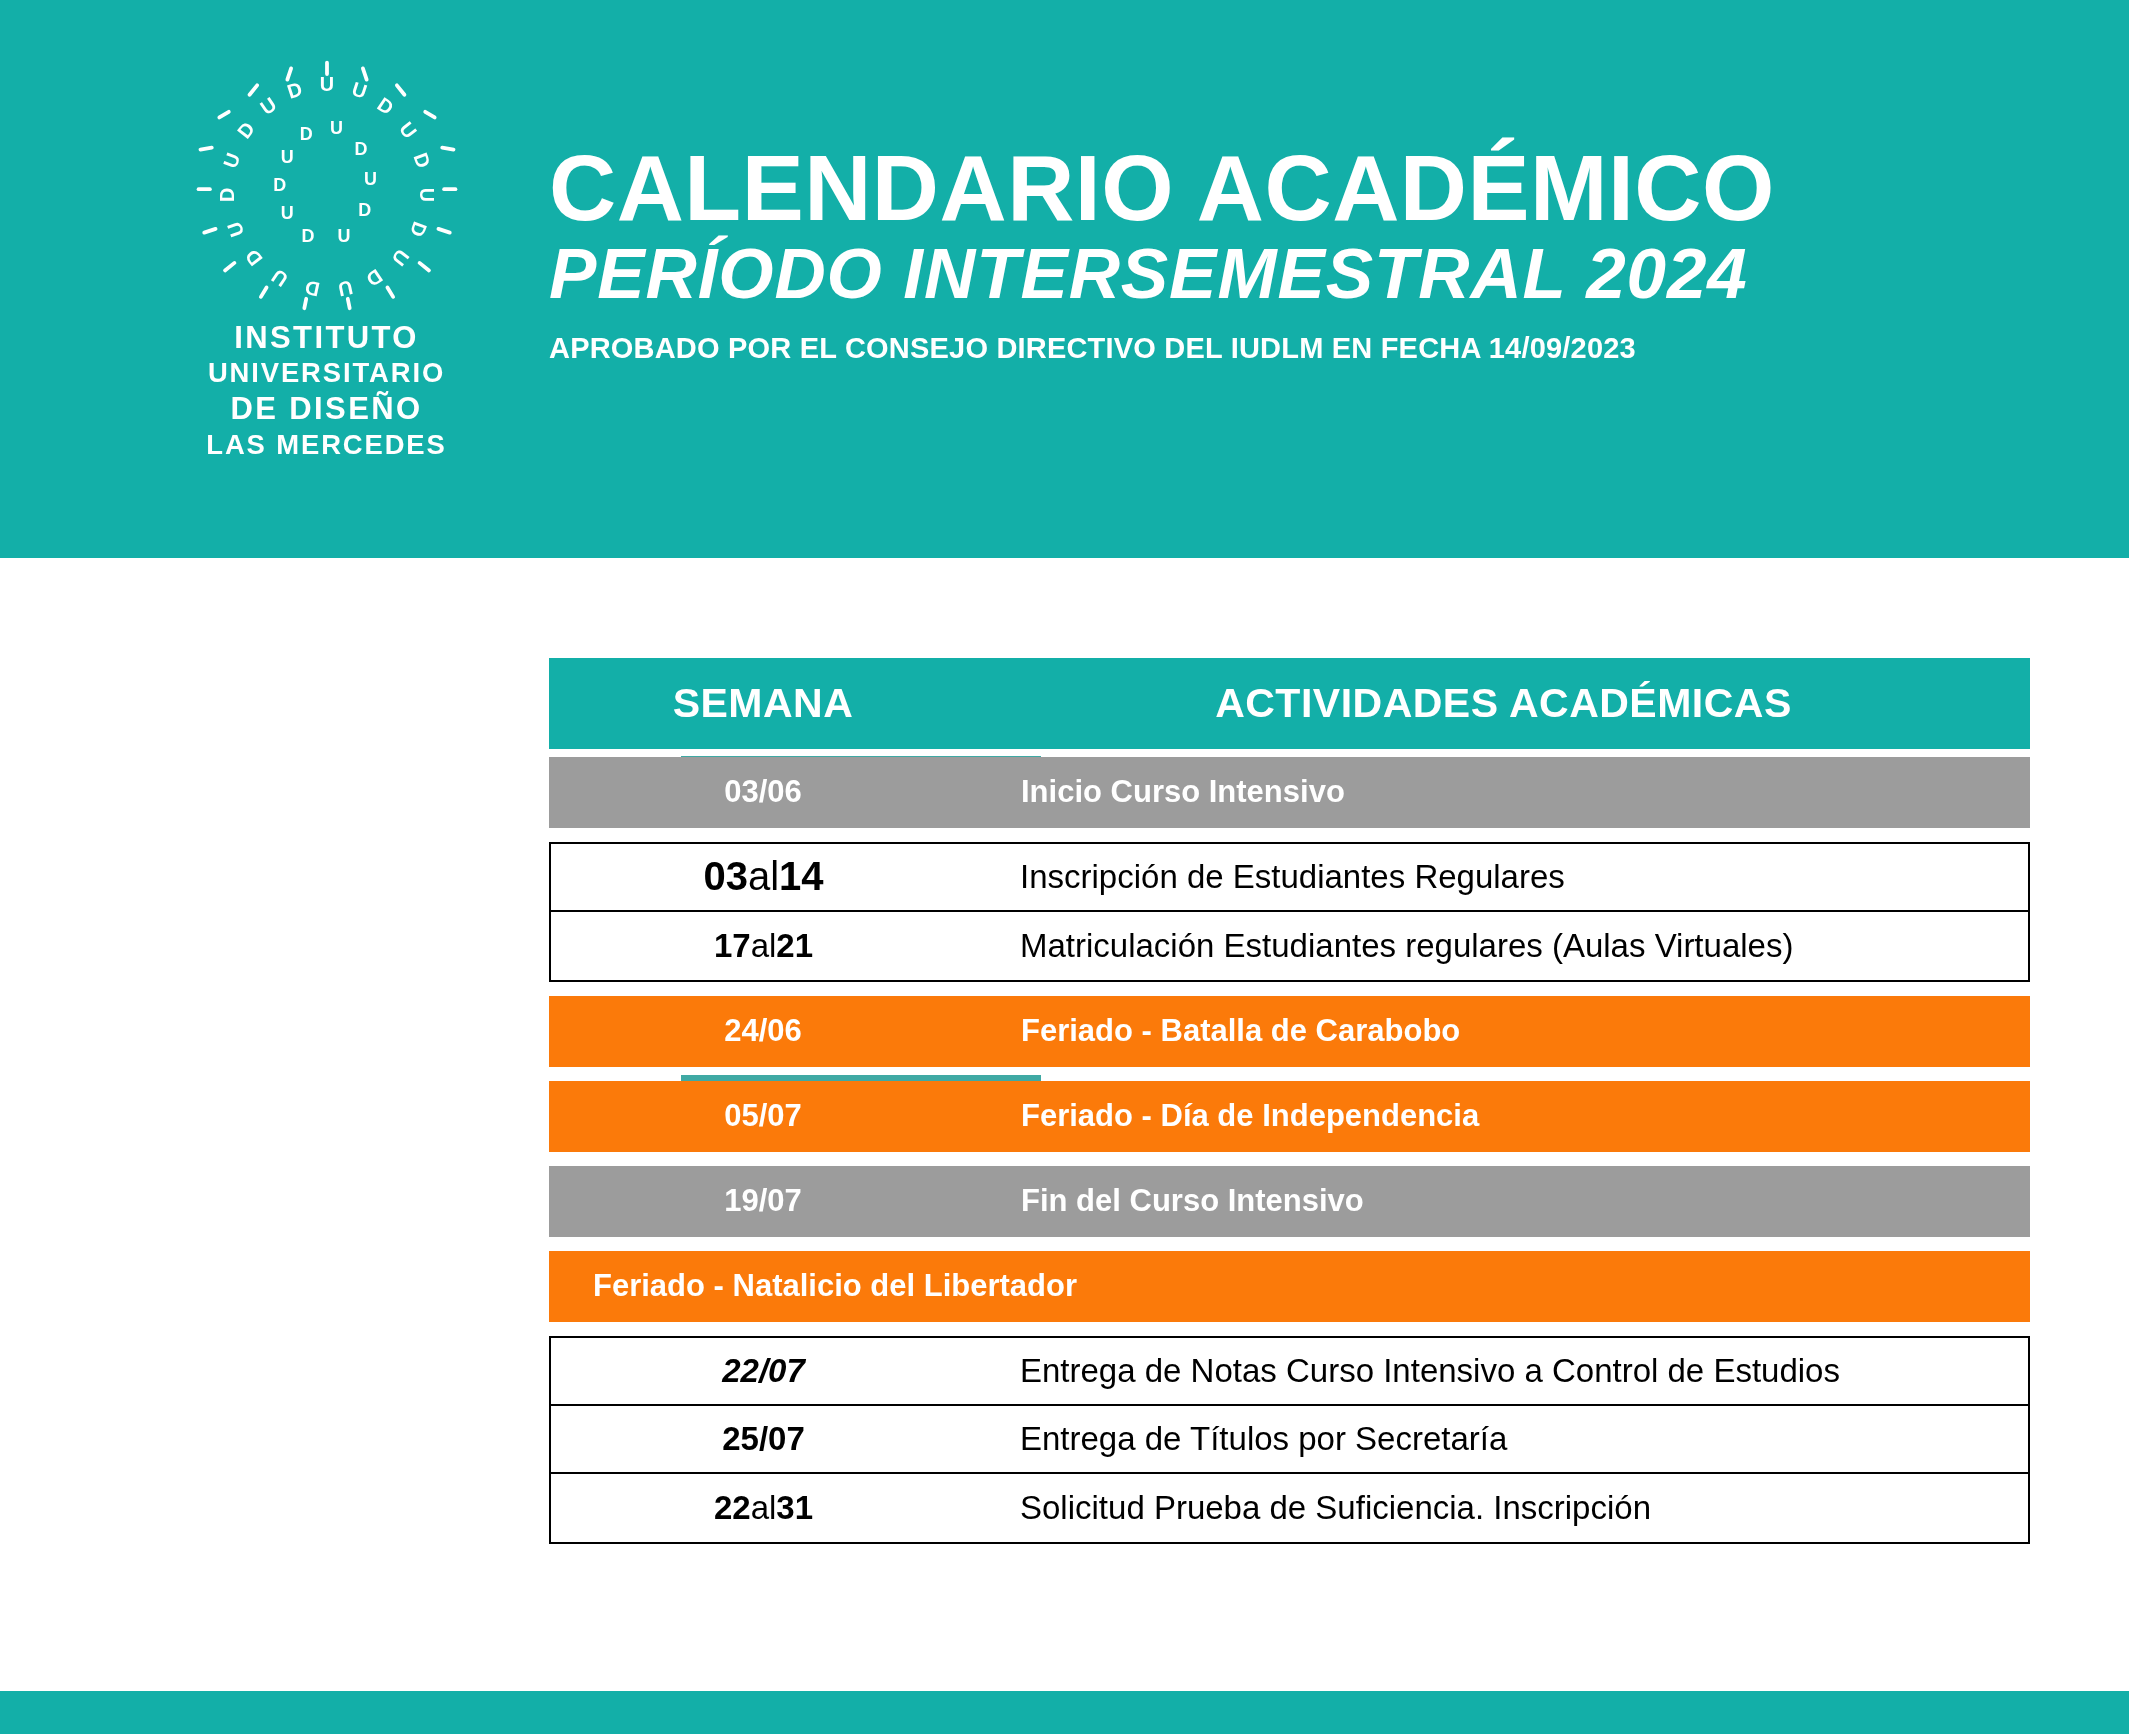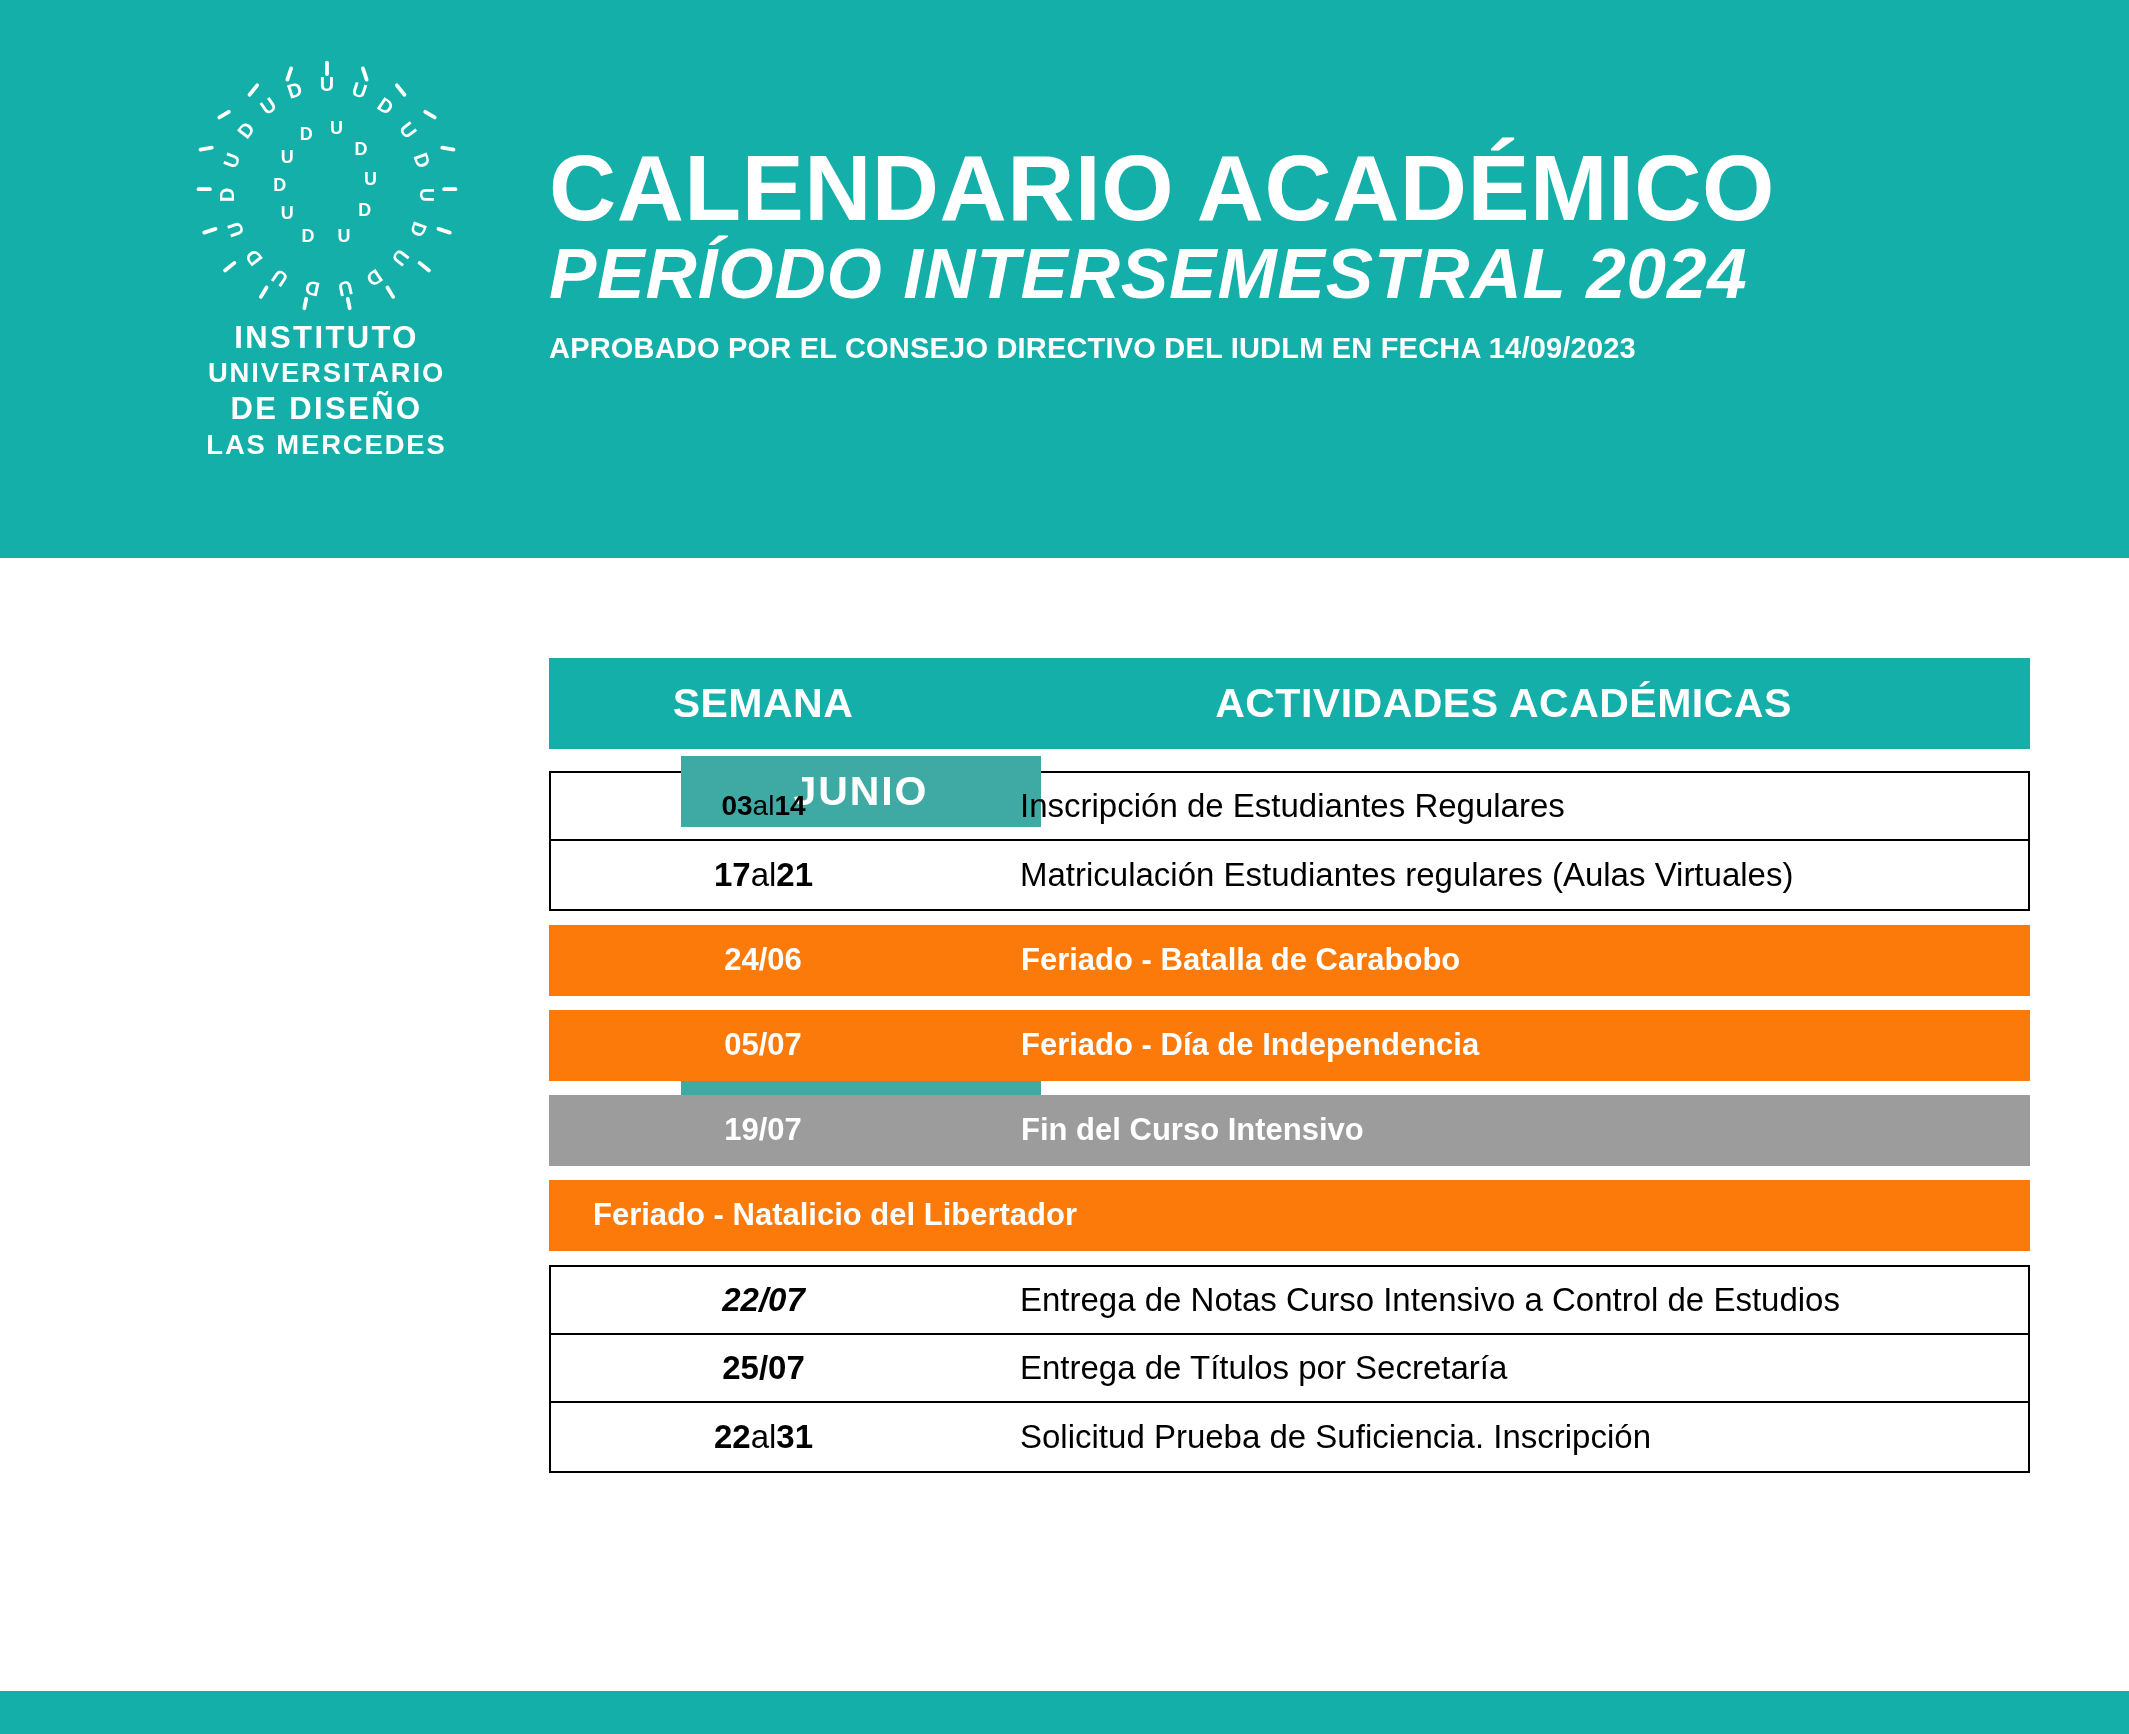--- a/index.html
+++ b/index.html
@@ -256,26 +256,30 @@
   <div class="table-area">
     <div class="grid">
 
       <div class="row head-row">
         <div class="col-week">SEMANA</div>
         <div class="col-act">ACTIVIDADES ACADÉMICAS</div>
       </div>
 
       <div class="month-tag" style="top:98px;">JUNIO</div>
 
+      <div class="row r-gray">
+        <div class="col-week">03/06</div>
+        <div class="col-act">Inicio Curso Intensivo</div>
+      </div>
 
       <div class="sp-16"></div>
 
       <div class="group-white">
         <div class="row r-white-inner" style="display:flex;">
-          <div class="col-week" style="font-size:28px;text-align:center;">
+          <div class="col-week" style="font-size:40px;text-align:center;">
             <b>03</b>
               <span> al </span>
               <b>14</b>
           </div>
           <div class="col-act" style="font-size:33px;color:#000;">Inscripción de Estudiantes Regulares</div>
         </div>
         <div class="row" style="display:flex;">
           <div class="col-week" style="font-size:33px;">
             <b>17</b>
               <span> al </span>

